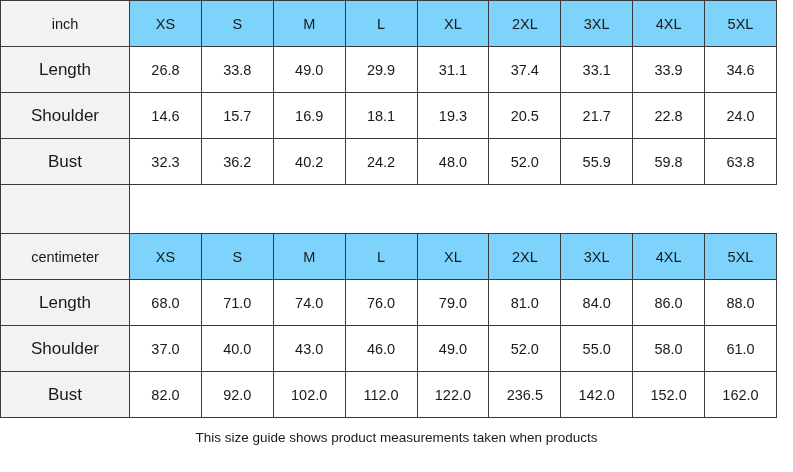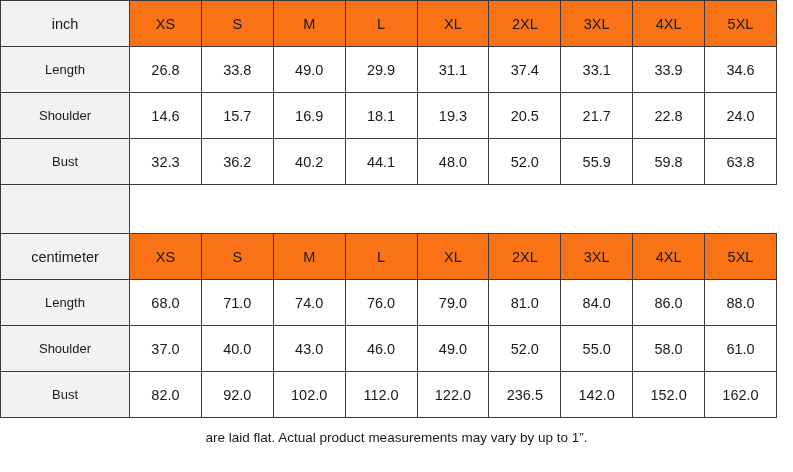--- a/index.html
+++ b/index.html
@@ -30,28 +30,28 @@
     vertical-align: middle;
     font-size: 14.5px;
     height: 45px;
     padding: 0;
     background: #ffffff;
   }
   
   table.size-table td.first {
     width: 128px;
     background: #f2f2f2;
-    font-size: 13px;
+    font-size: 17px;
   }
   table.size-table td.unit {
     background: #f2f2f2;
     font-size: 14.5px;
   }
   table.size-table td.hdr {
-    background: #f97316;
+    background: #7dd3fc;
     font-size: 14.5px;
   }
   table.size-table tr.spacer td {
     height: 48px;
     background: #ffffff;
     border-left: none;
     border-right: none;
   }
   table.size-table tr.spacer td.first {
     background: #f2f2f2;
@@ -117,21 +117,21 @@
         <td>21.7</td>
         <td>22.8</td>
         <td>24.0</td>
       </tr>
 
       <tr>
         <td class="first">Bust</td>
         <td>32.3</td>
         <td>36.2</td>
         <td>40.2</td>
-        <td>44.1</td>
+        <td>24.2</td>
         <td>48.0</td>
         <td>52.0</td>
         <td>55.9</td>
         <td>59.8</td>
         <td>63.8</td>
       </tr>
 
       <tr class="spacer">
         <td class="first"></td>
         <td class="blank"></td>
@@ -193,15 +193,15 @@
         <td>122.0</td>
         <td>236.5</td>
         <td>142.0</td>
         <td>152.0</td>
         <td>162.0</td>
       </tr>
     </tbody>
   </table>
 
   <div class="note">
-    <div>are laid flat. Actual product measurements may vary by up to 1”.</div>
+    <div>This size guide shows product measurements taken when products</div>
   </div>
 </div>
 
 </body></html>

